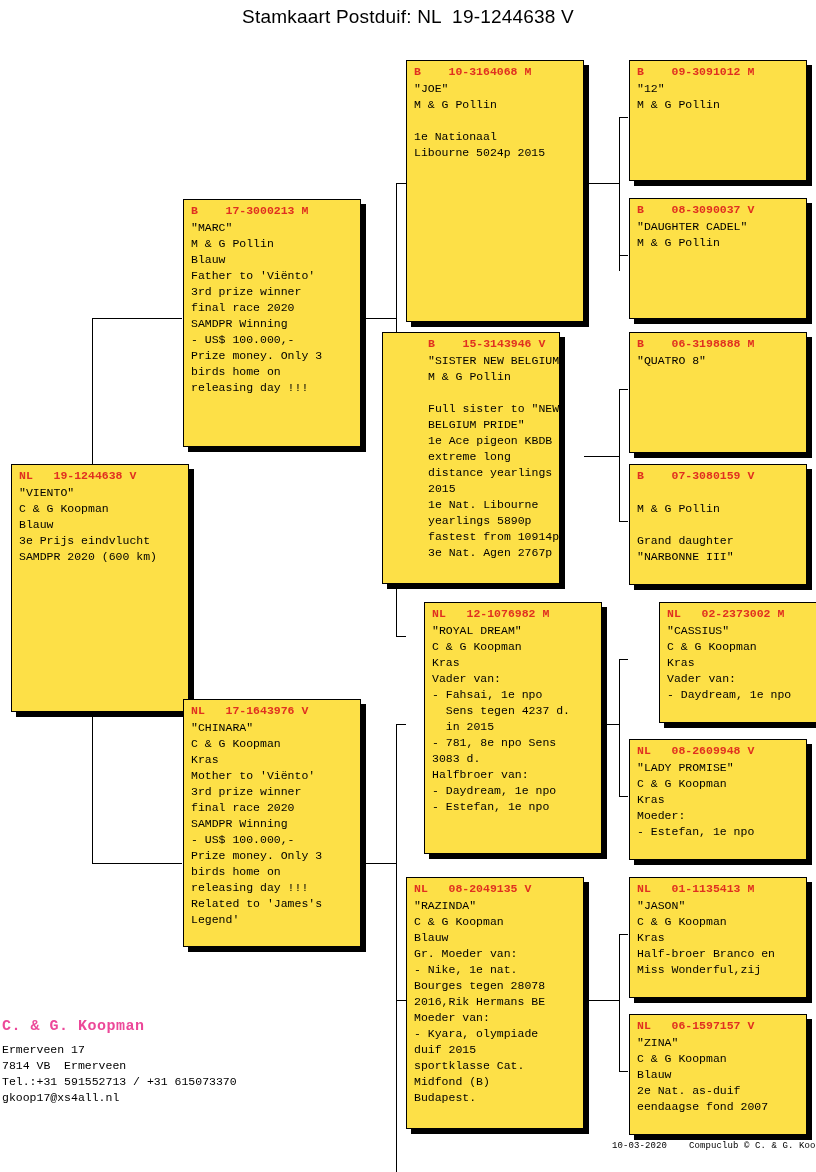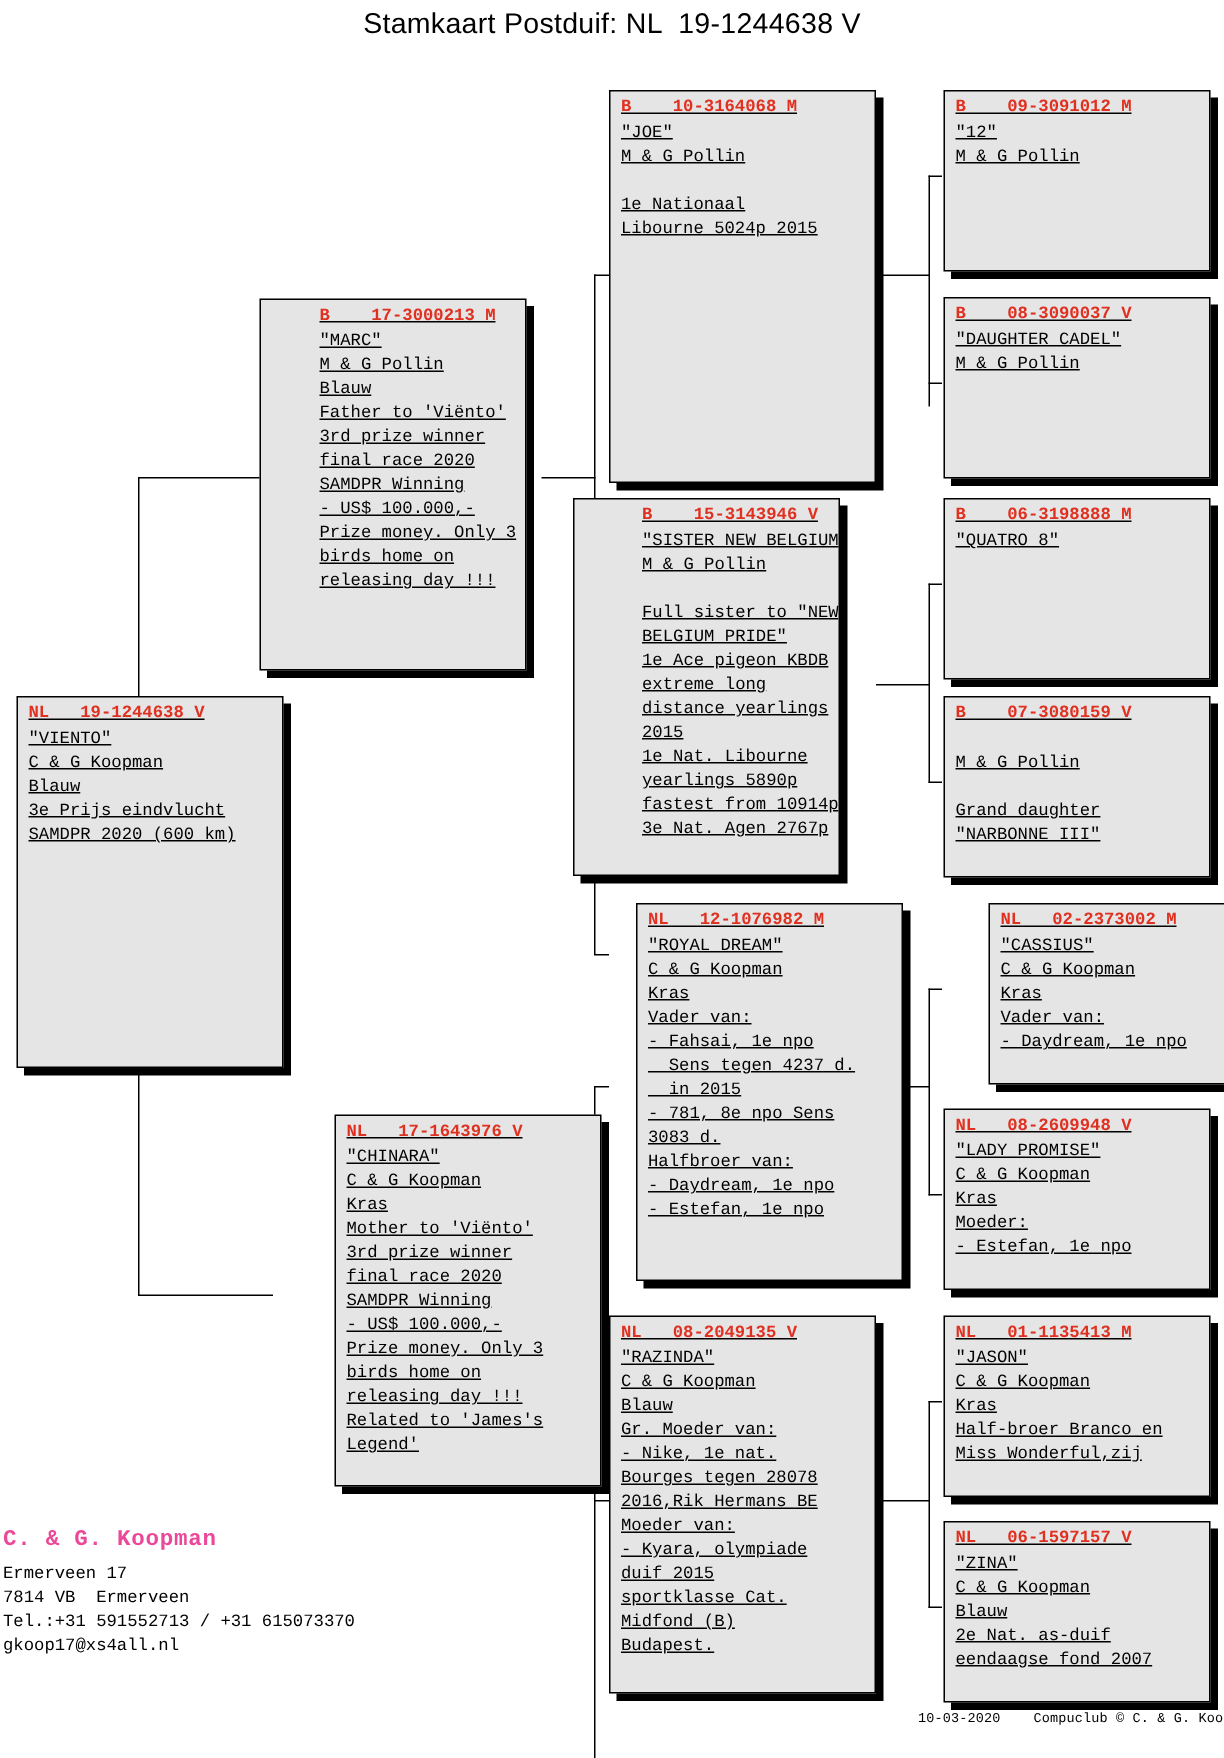--- a/index.html
+++ b/index.html
@@ -26,26 +26,25 @@
     font-size: 19px;
     font-weight: 400;
     color: #000000;
     letter-spacing: 0.2px;
     white-space: pre;
   }
 
   
   .pbox {
     position: absolute;
-    background: #e5e5e5;
+    background: #fde047;
     border: 1px solid #000000;
     box-shadow: 5px 5px 0 0 #000000;
     box-sizing: border-box;
     overflow: hidden;
-    text-decoration: underline;
   }
   .pbox .ring {
     display: block;
     color: #e03020;
     font-weight: bold;
     font-size: 11.5px;
     line-height: 15px;
     padding: 3px 0 2px 7px;
     white-space: pre;
   }
@@ -142,36 +141,36 @@
 
 <div class="pbox" style="left:11px; top:464px; width:178px; height:248px;">
   <span class="ring">NL   19-1244638 V</span>
   <span class="body">"VIENTO"
 C &amp; G Koopman
 Blauw
 3e Prijs eindvlucht
 SAMDPR 2020 (600 km)</span>
 </div>
 
-<div class="pbox" style="left:173px; top:199px; width:178px; height:248px;padding-left:32px;">
+<div class="pbox" style="left:183px; top:199px; width:178px; height:248px;">
   <span class="ring">B    17-3000213 M</span>
   <span class="body">"MARC"
 M &amp; G Pollin
 Blauw
 Father to 'Viënto'
 3rd prize winner
 final race 2020
 SAMDPR Winning
 - US$ 100.000,-
 Prize money. Only 3
 birds home on
 releasing day !!!</span>
 </div>
 
-<div class="pbox" style="left:183px; top:743px; width:178px; height:248px;margin-left:40px;">
+<div class="pbox" style="left:183px; top:699px; width:178px; height:248px;">
   <span class="ring">NL   17-1643976 V</span>
   <span class="body">"CHINARA"
 C &amp; G Koopman
 Kras
 Mother to 'Viënto'
 3rd prize winner
 final race 2020
 SAMDPR Winning
 - US$ 100.000,-
 Prize money. Only 3

